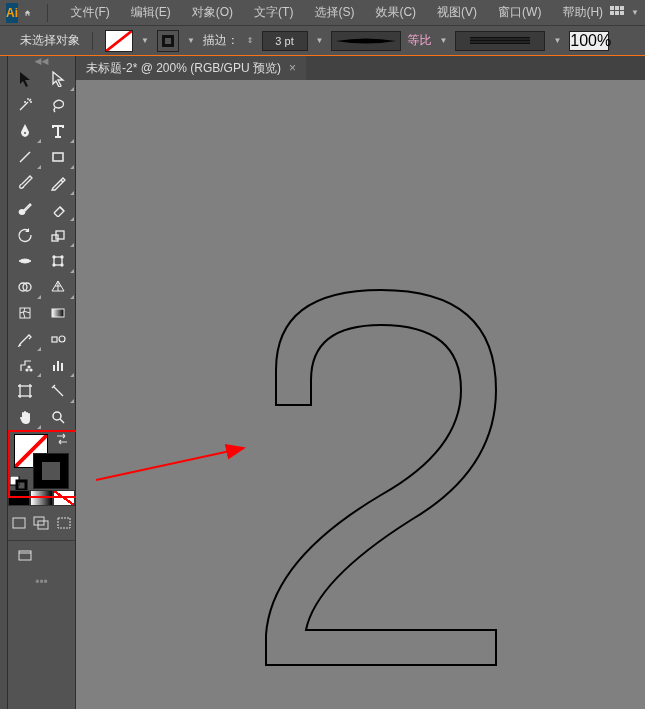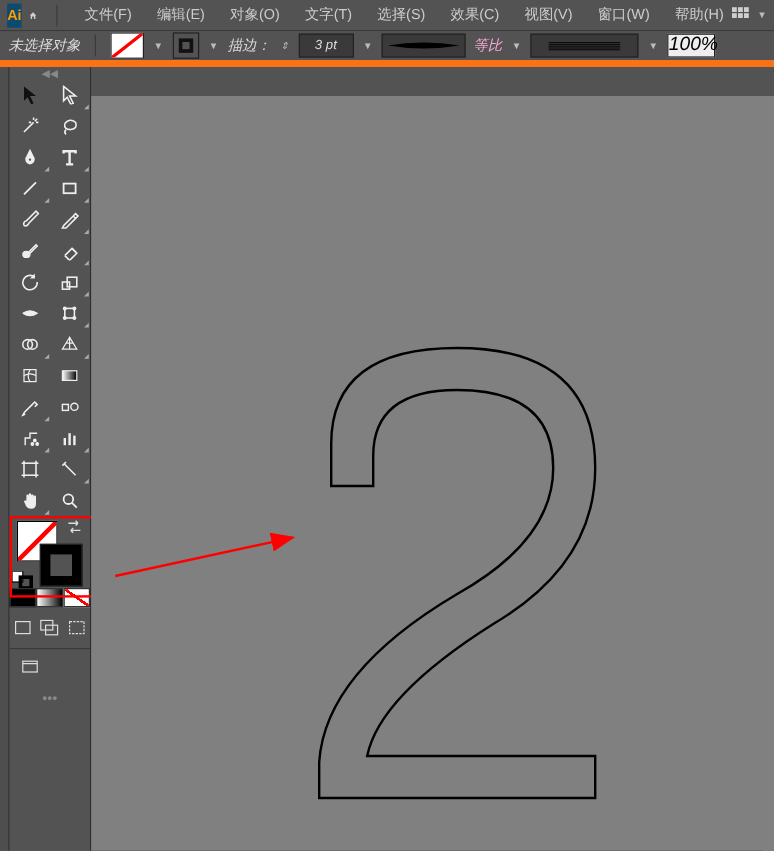--- a/index.html
+++ b/index.html
@@ -40,26 +40,25 @@
     margin-left: 11px;
   }
   .menubar-right { margin-left:auto; display:flex; align-items:center; gap:6px;}
   .grid-icon { width:16px;height:16px; }
   .dd-tri { font-size:8px; color:#bbb;}
 
   
   .optbar {
     height: 30px;
     background: #535353;
-    border-bottom: 6px solid #f97316;
+    border-bottom: 1px solid #f97316;
     display: flex;
     align-items: center;
-    padding: 0 7px;
+    padding: 0 20px;
     gap: 6px;
-    font-style: italic;
   }
   .optbar .label { font-size:12px; color:#ddd; }
   .swatch {
     width: 28px; height: 22px;
     position: relative;
     border: 1px solid #222;
     background:#fff;
   }
   .swatch .diag {
     position:absolute; left:0; top:0; width:100%; height:100%;
@@ -548,20 +547,26 @@
       </div>
       <div class="sm"></div>
     </div>
     <div class="dots-row">•••</div>
   </div>
 </div>
 
 <div class="annot-box" style="left:8px; top:430px; width:82px; height:68px;"></div>
 
 <div class="docarea">
+  <div class="doctab">
+    <div class="tab">
+      <span>未标题-2* @ 200% (RGB/GPU 预览)</span>
+      <span class="x">×</span>
+    </div>
+  </div>
   <div class="canvas">
 
     <svg class="art" width="569" height="629" viewBox="0 0 569 629">
       <path d="
         M 200 325
         L 200 290
         Q 200 210 305 210
         Q 420 210 420 310
         Q 420 390 335 440
         Q 240 500 230 550

